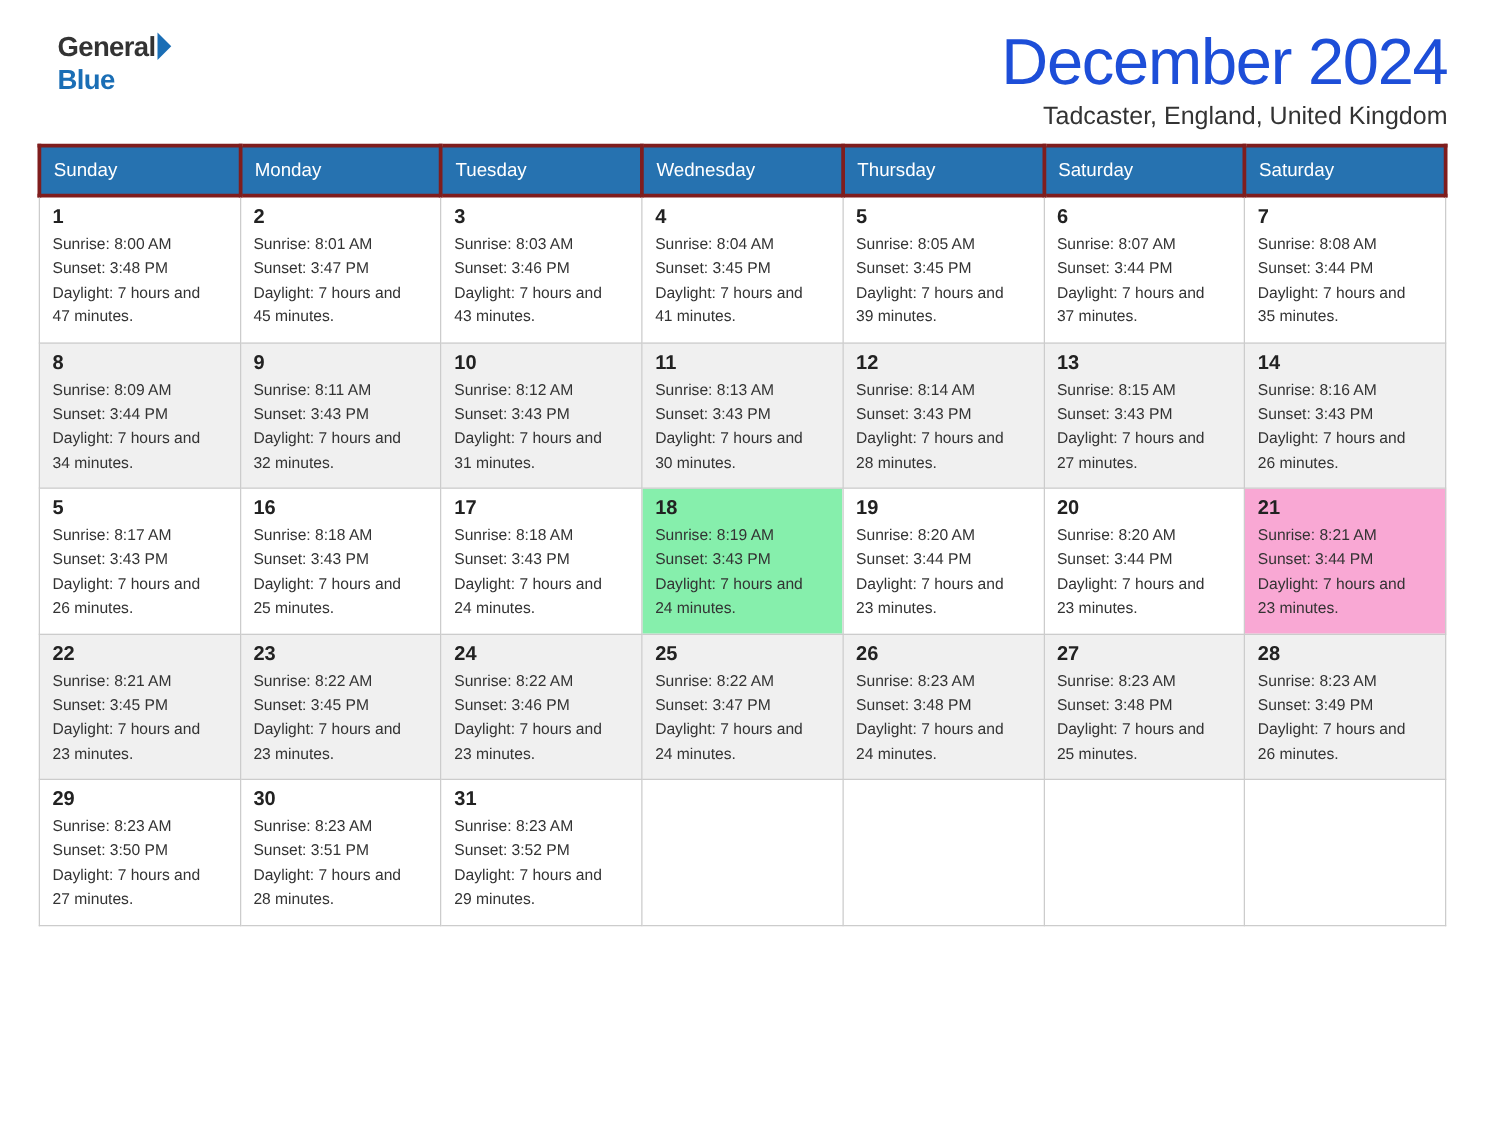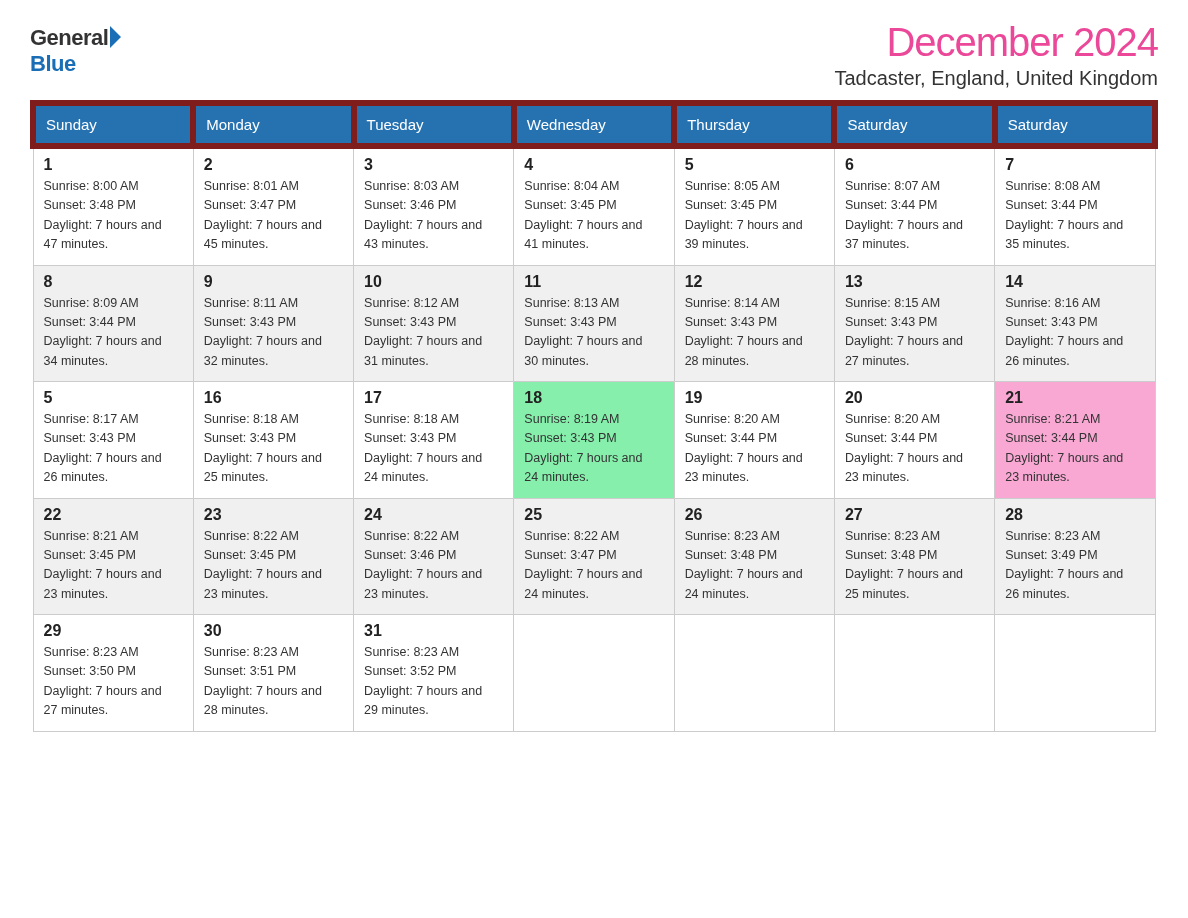--- a/index.html
+++ b/index.html
@@ -45,40 +45,41 @@
       border-left: 11px solid #1a6eb5;
       border-top: 11px solid transparent;
       border-bottom: 11px solid transparent;
       margin-left: 2px;
       margin-top: -2px;
     }
 
     .logo-block {
       display: flex;
       flex-direction: column;
+      margin-left: 16px;
     }
 
     .logo-line1 {
       display: flex;
       align-items: center;
     }
 
     .logo-line2 {
       display: flex;
       align-items: center;
     }
 
     .title-area {
       text-align: right;
     }
 
     .month-title {
-      font-size: 40px;
+      font-size: 52px;
       font-weight: 300;
-      color: #ec4899;
+      color: #1d4ed8;
       letter-spacing: -1px;
     }
 
     .location-subtitle {
       font-size: 20px;
       color: #333;
       font-weight: normal;
       margin-top: 2px;
     }
 
@@ -88,21 +89,21 @@
       margin-top: 8px;
     }
 
     .calendar-table th {
       background-color: #2672b0;
       color: #fff;
       font-size: 15px;
       font-weight: normal;
       padding: 10px 10px;
       text-align: left;
-      border: 6px solid #7f1d1d;
+      border: 3px solid #7f1d1d;
     }
 
     .calendar-table td {
       border: 1px solid #ccc;
       vertical-align: top;
       padding: 7px 10px 10px 10px;
       width: calc(100% / 7);
       min-height: 100px;
       background: #fff;
     }

